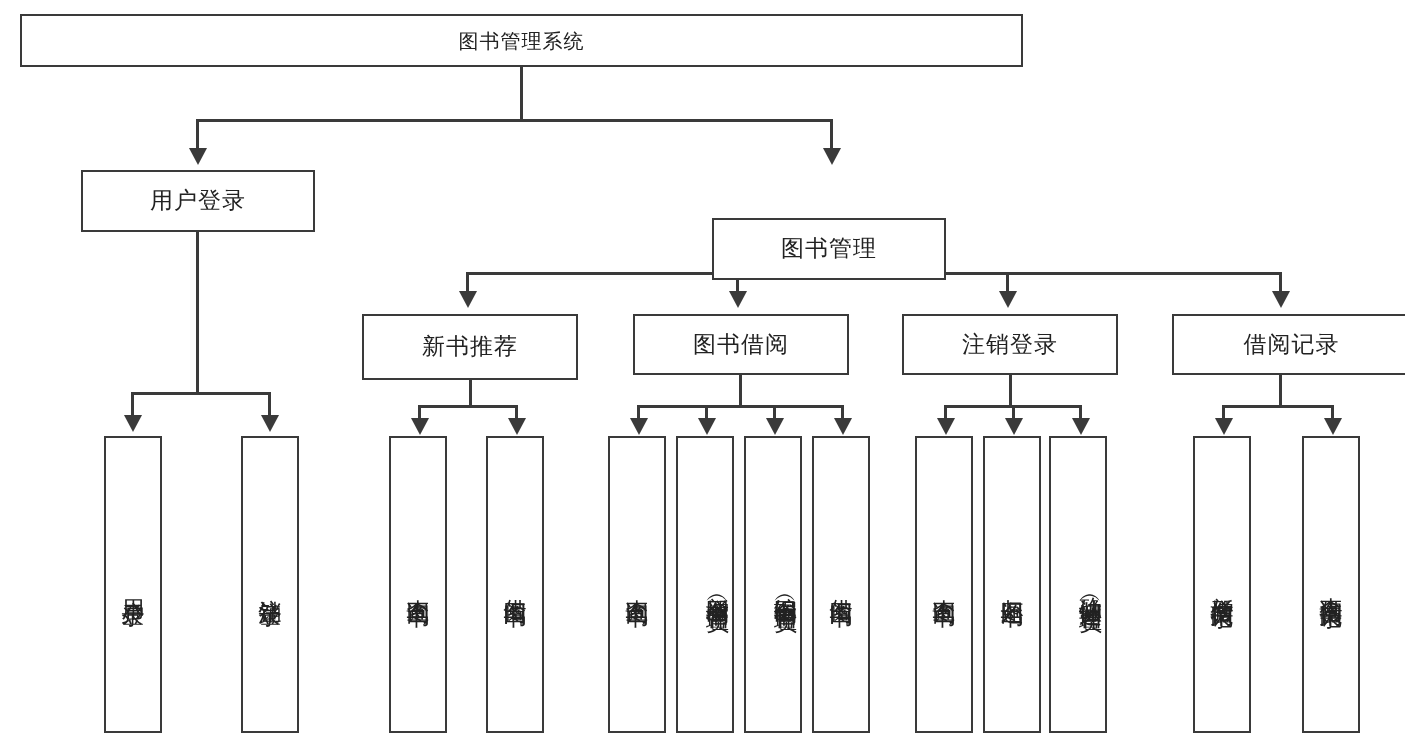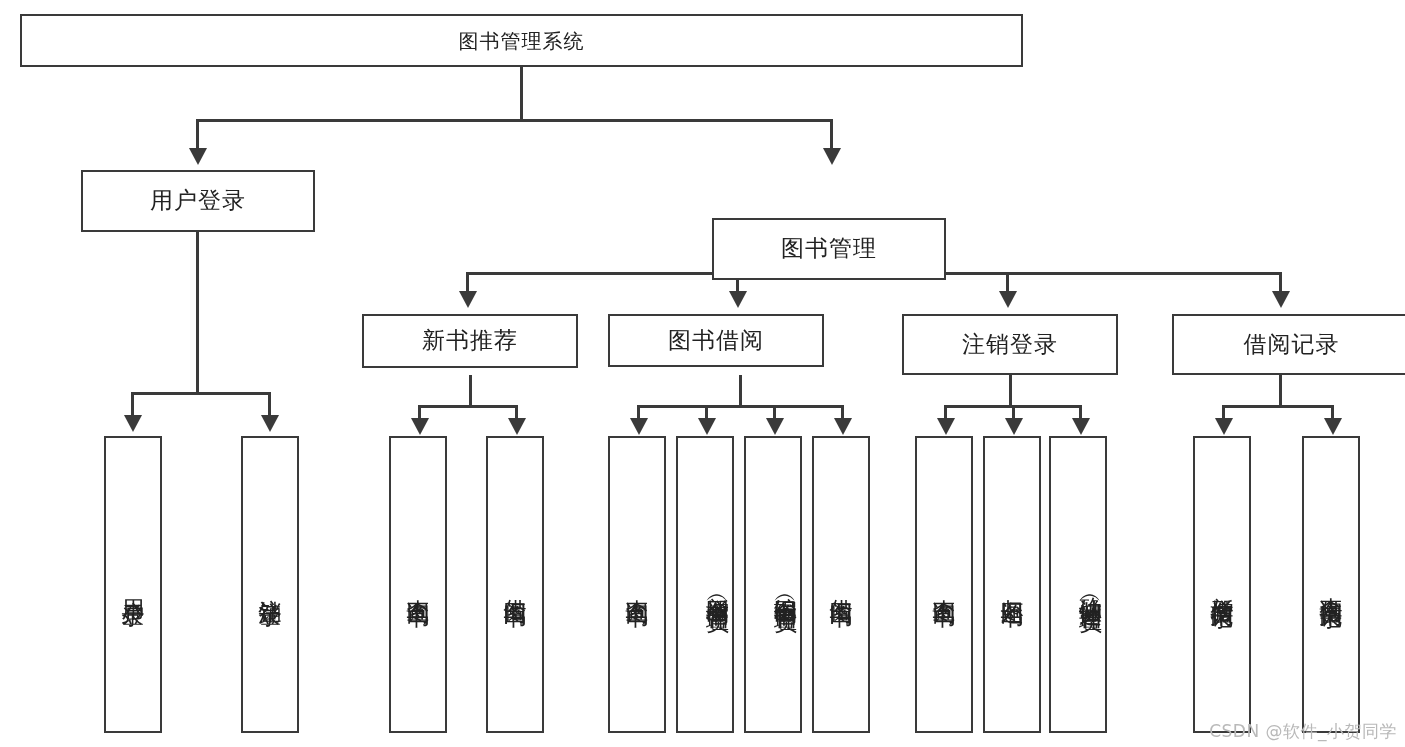--- a/index.html
+++ b/index.html
@@ -105,24 +105,24 @@
   <div class="seg h" style="left:466px;top:272px;width:816px;"></div>
   <div class="seg v" style="left:466px;top:272px;height:21px;"></div>
   <div class="arrow" style="left:459px;top:291px;"></div>
   <div class="seg v" style="left:736px;top:272px;height:21px;"></div>
   <div class="arrow" style="left:729px;top:291px;"></div>
   <div class="seg v" style="left:1006px;top:272px;height:21px;"></div>
   <div class="arrow" style="left:999px;top:291px;"></div>
   <div class="seg v" style="left:1279px;top:272px;height:21px;"></div>
   <div class="arrow" style="left:1272px;top:291px;"></div>
 
-  <div class="node h" style="left:362px;top:314px;width:216px;height:54px;">
+  <div class="node h" style="left:362px;top:314px;width:216px;height:66px;">
     <span>新书推荐</span>
   </div>
-  <div class="node h" style="left:608px;top:314px;width:216px;height:53px;">
+  <div class="node h" style="left:633px;top:314px;width:216px;height:61px;">
     <span>图书借阅</span>
   </div>
   <div class="node h" style="left:902px;top:314px;width:216px;height:61px;">
     <span>注销登录</span>
   </div>
   <div class="node h" style="left:1172px;top:314px;width:239px;height:61px;">
     <span>借阅记录</span>
   </div>
 
   <div class="seg v" style="left:469px;top:375px;height:30px;"></div>
@@ -196,15 +196,14 @@
     <span>确认归还（管理员）</span>
   </div>
 
   <div class="node v" style="left:1193px;top:436px;width:58px;height:297px;align-items:center;padding-top:0;">
     <span>新增借阅记录</span>
   </div>
   <div class="node v" style="left:1302px;top:436px;width:58px;height:297px;align-items:center;padding-top:0;">
     <span>查询借阅记录</span>
   </div>
 
-  <div class="watermark">CSDN @软件_小贺同学</div>
 
 </div>
 
 </body></html>

